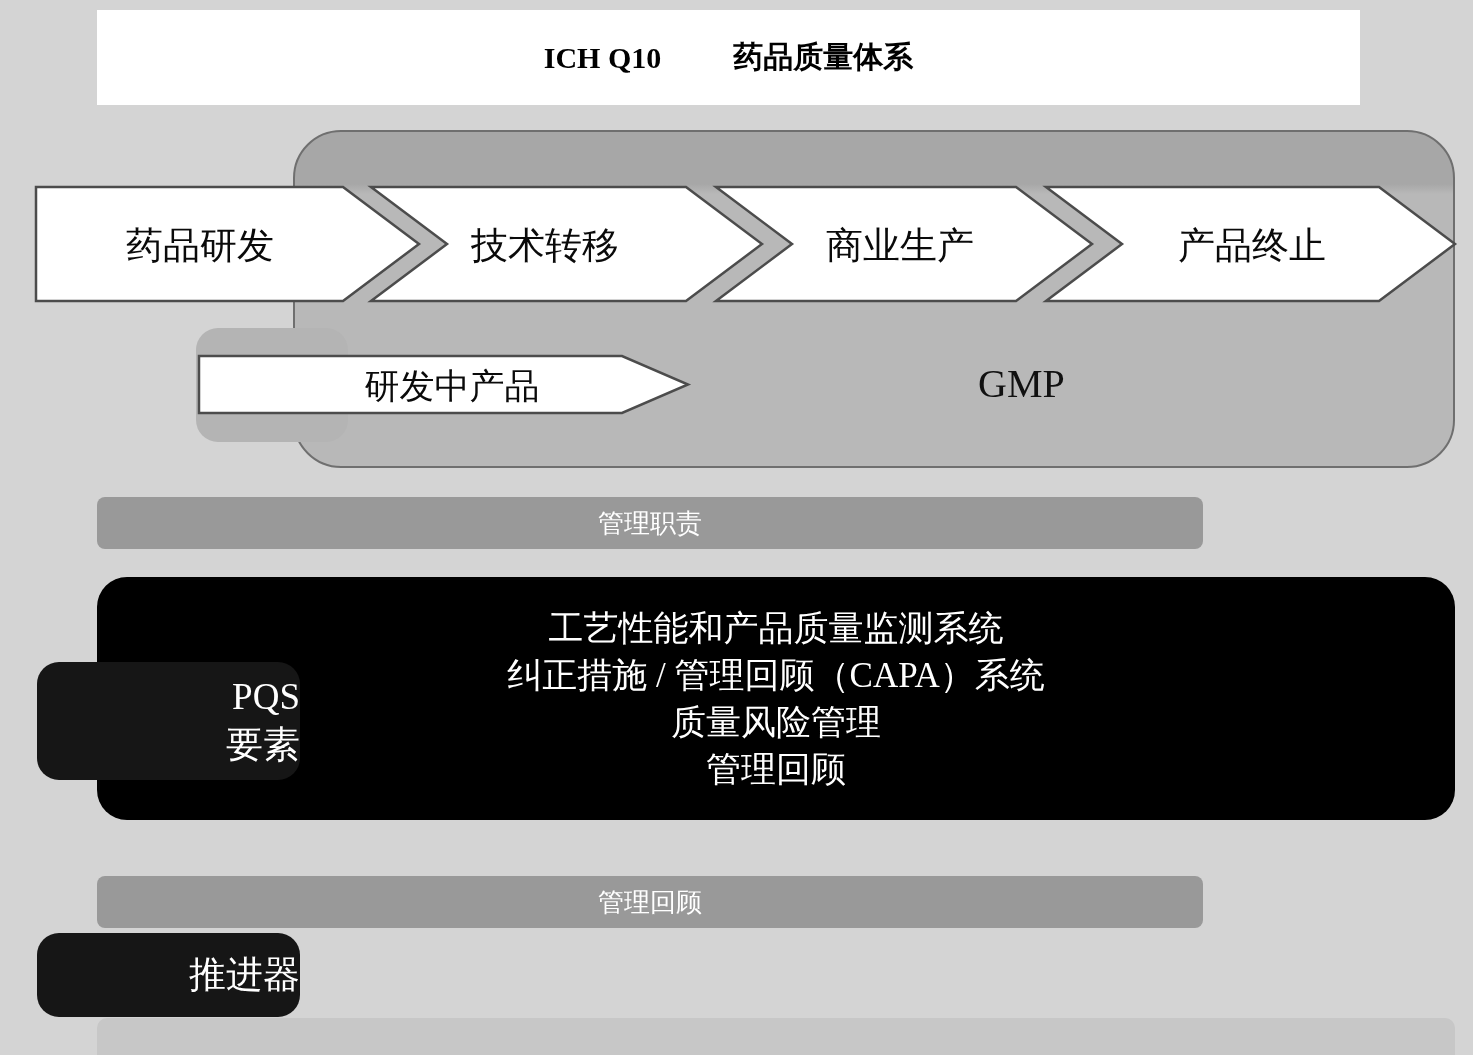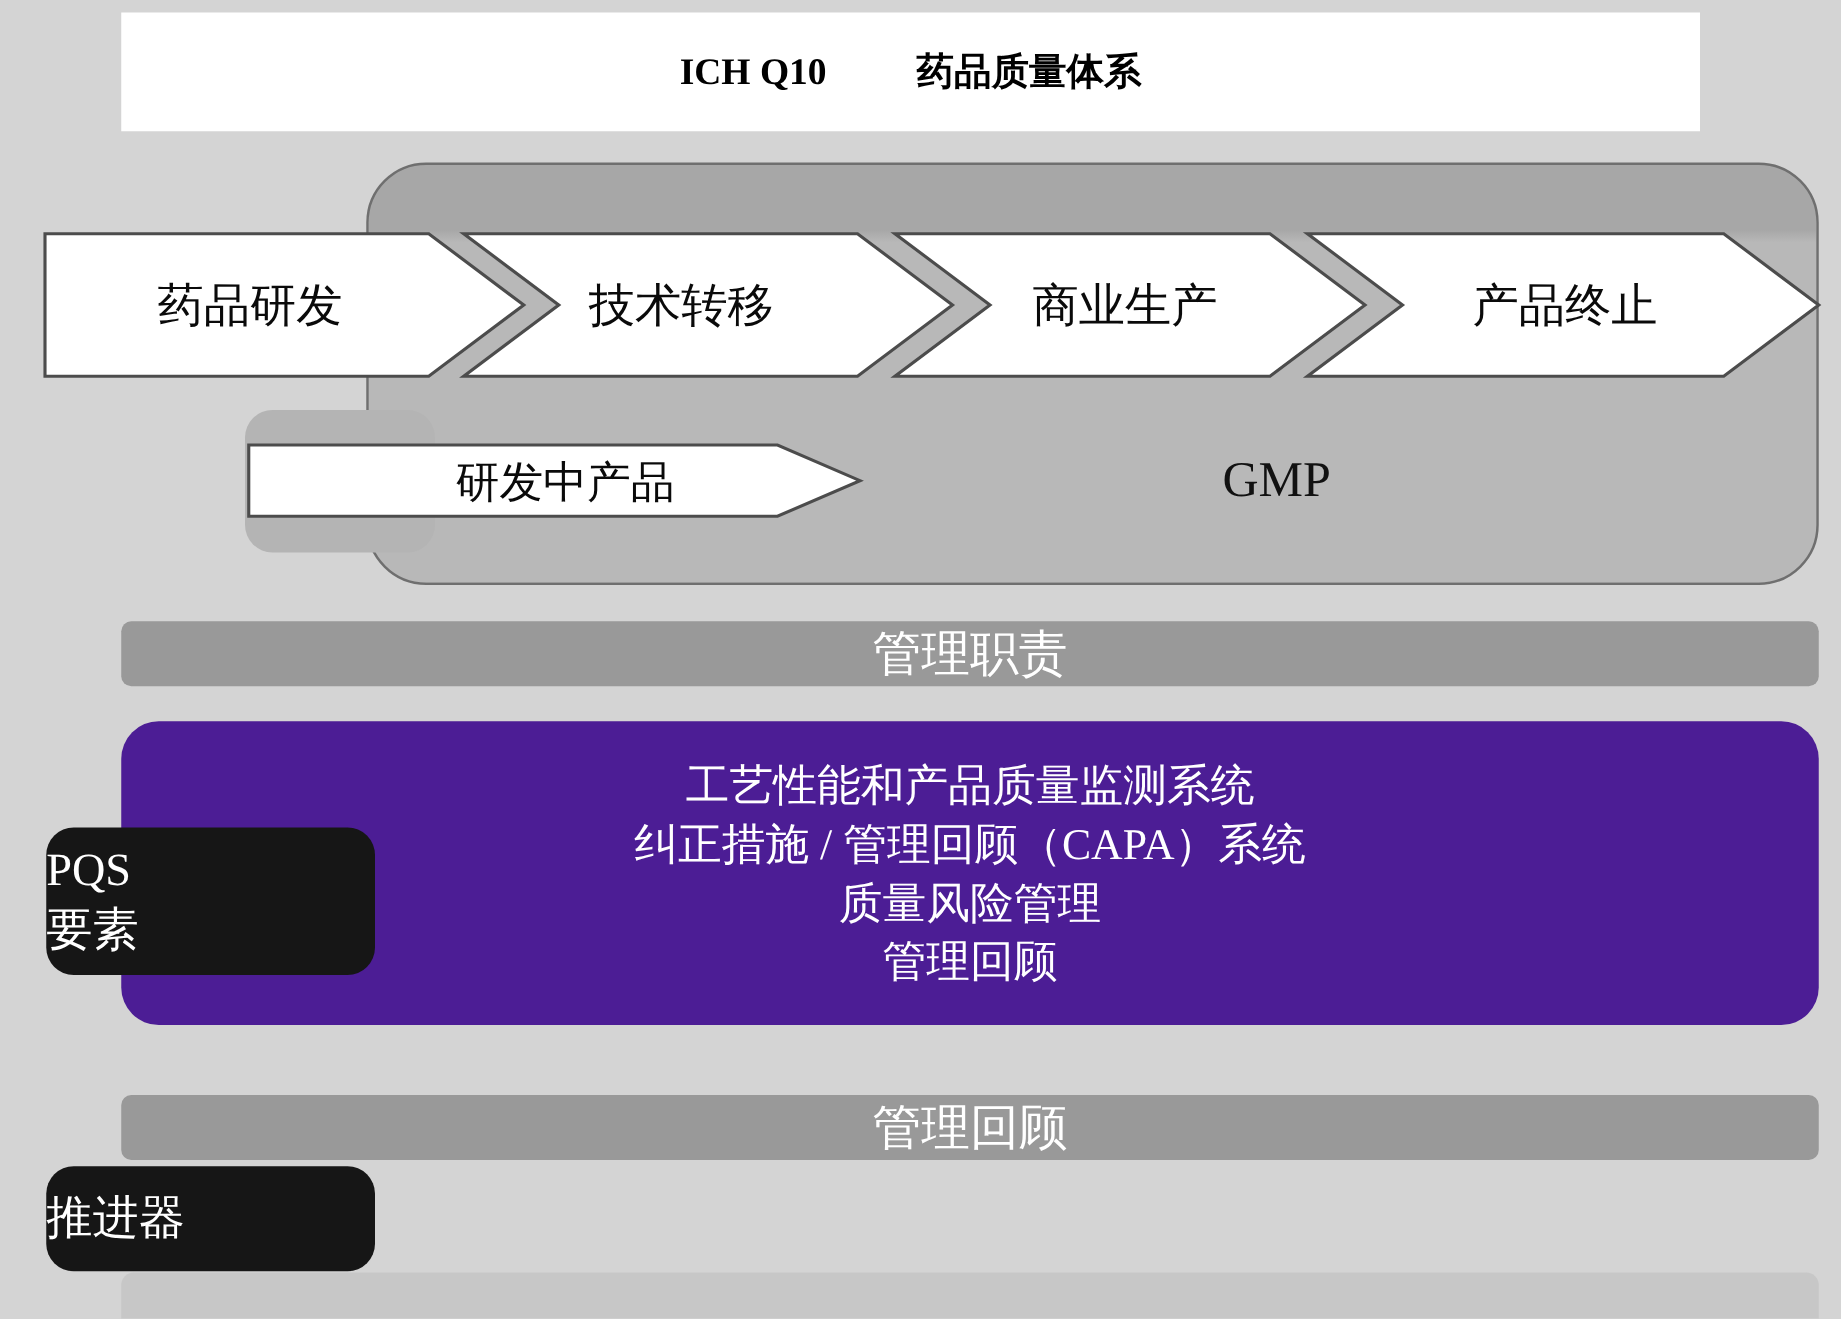--- a/index.html
+++ b/index.html
@@ -32,40 +32,40 @@
 
   svg.arrows { position:absolute; left:0; top:0; }
   .arrow-shape { fill:#ffffff; stroke:#4c4c4c; stroke-width:2.5px; stroke-linejoin:miter; }
   .arrow-label {
     font-family:"Liberation Serif","DejaVu Serif",serif; font-size:37px;
     fill:#0a0a0a; text-anchor:middle; dominant-baseline:central;
   }
   .arrow-label-small { font-size:35px; }
 
   .bar {
-    position:absolute; left:97px; width:1358px; height:52px;
+    position:absolute; left:97px; width:1106px; height:52px;
     background:#999999; border-radius:8px;
     display:flex; align-items:center; justify-content:center;
-    color:#ffffff; font-size:39px;
+    color:#ffffff; font-size:26px;
   }
   .bar-mgmt { top:497px; }
   .bar-knowledge { top:876px; }
   .bar-risk { top:946px; }
 
   .pqs-box {
     position:absolute; left:97px; top:577px; width:1358px; height:243px;
-    background:#4c1d95; border-radius:30px;
+    background:#000000; border-radius:30px;
     display:flex; flex-direction:column; align-items:center; justify-content:center;
     color:#ffffff; font-size:35px;
   }
 
   .black-label {
     position:absolute; left:37px; width:263px;
     background:#161616; color:#ffffff; border-radius:22px;
-    display:flex; flex-direction:column; align-items:flex-start; justify-content:center;
+    display:flex; flex-direction:column; align-items:flex-end; justify-content:center;
     font-size:37px; line-height:1.3;
   }
   .pqs-side { top:662px; height:118px; }
   .enabler-side { top:893px; height:84px;margin-top:40px; }
 
   .bottom-bar {
     position:absolute; left:97px; top:1018px; width:1358px; height:37px;
     background:#c7c7c7; border-radius:10px 10px 0 0;
   }
 </style>

